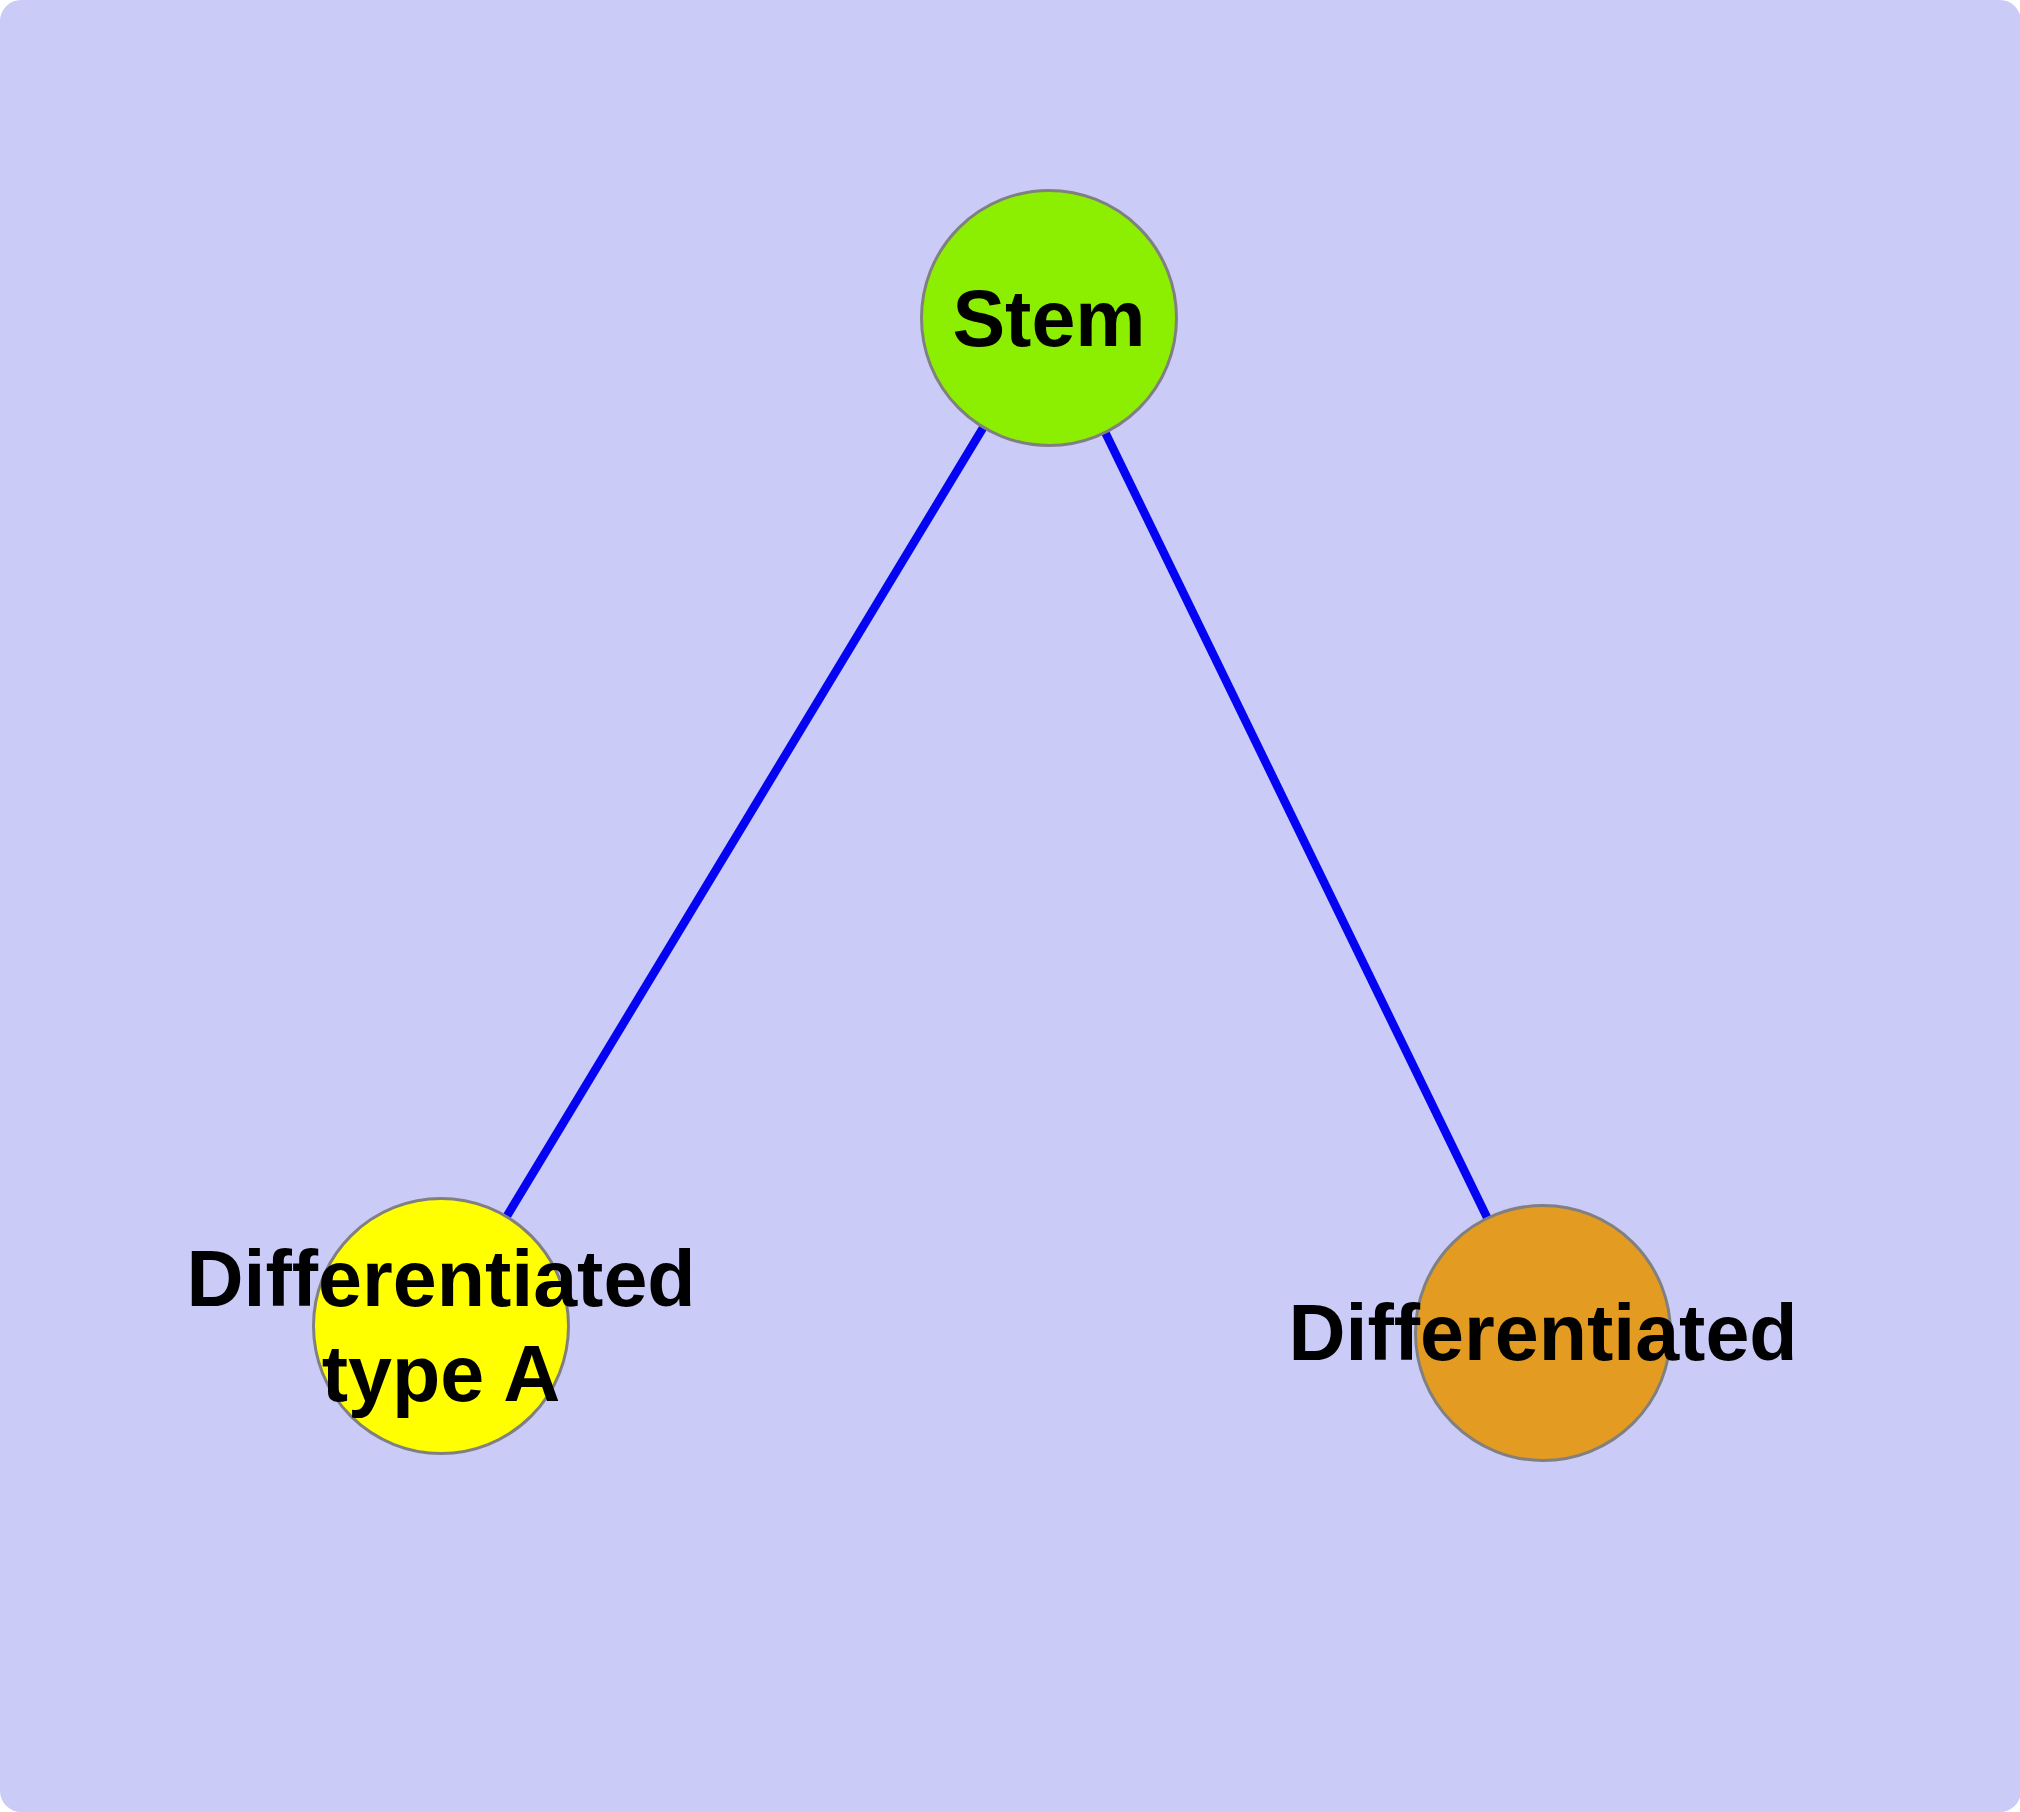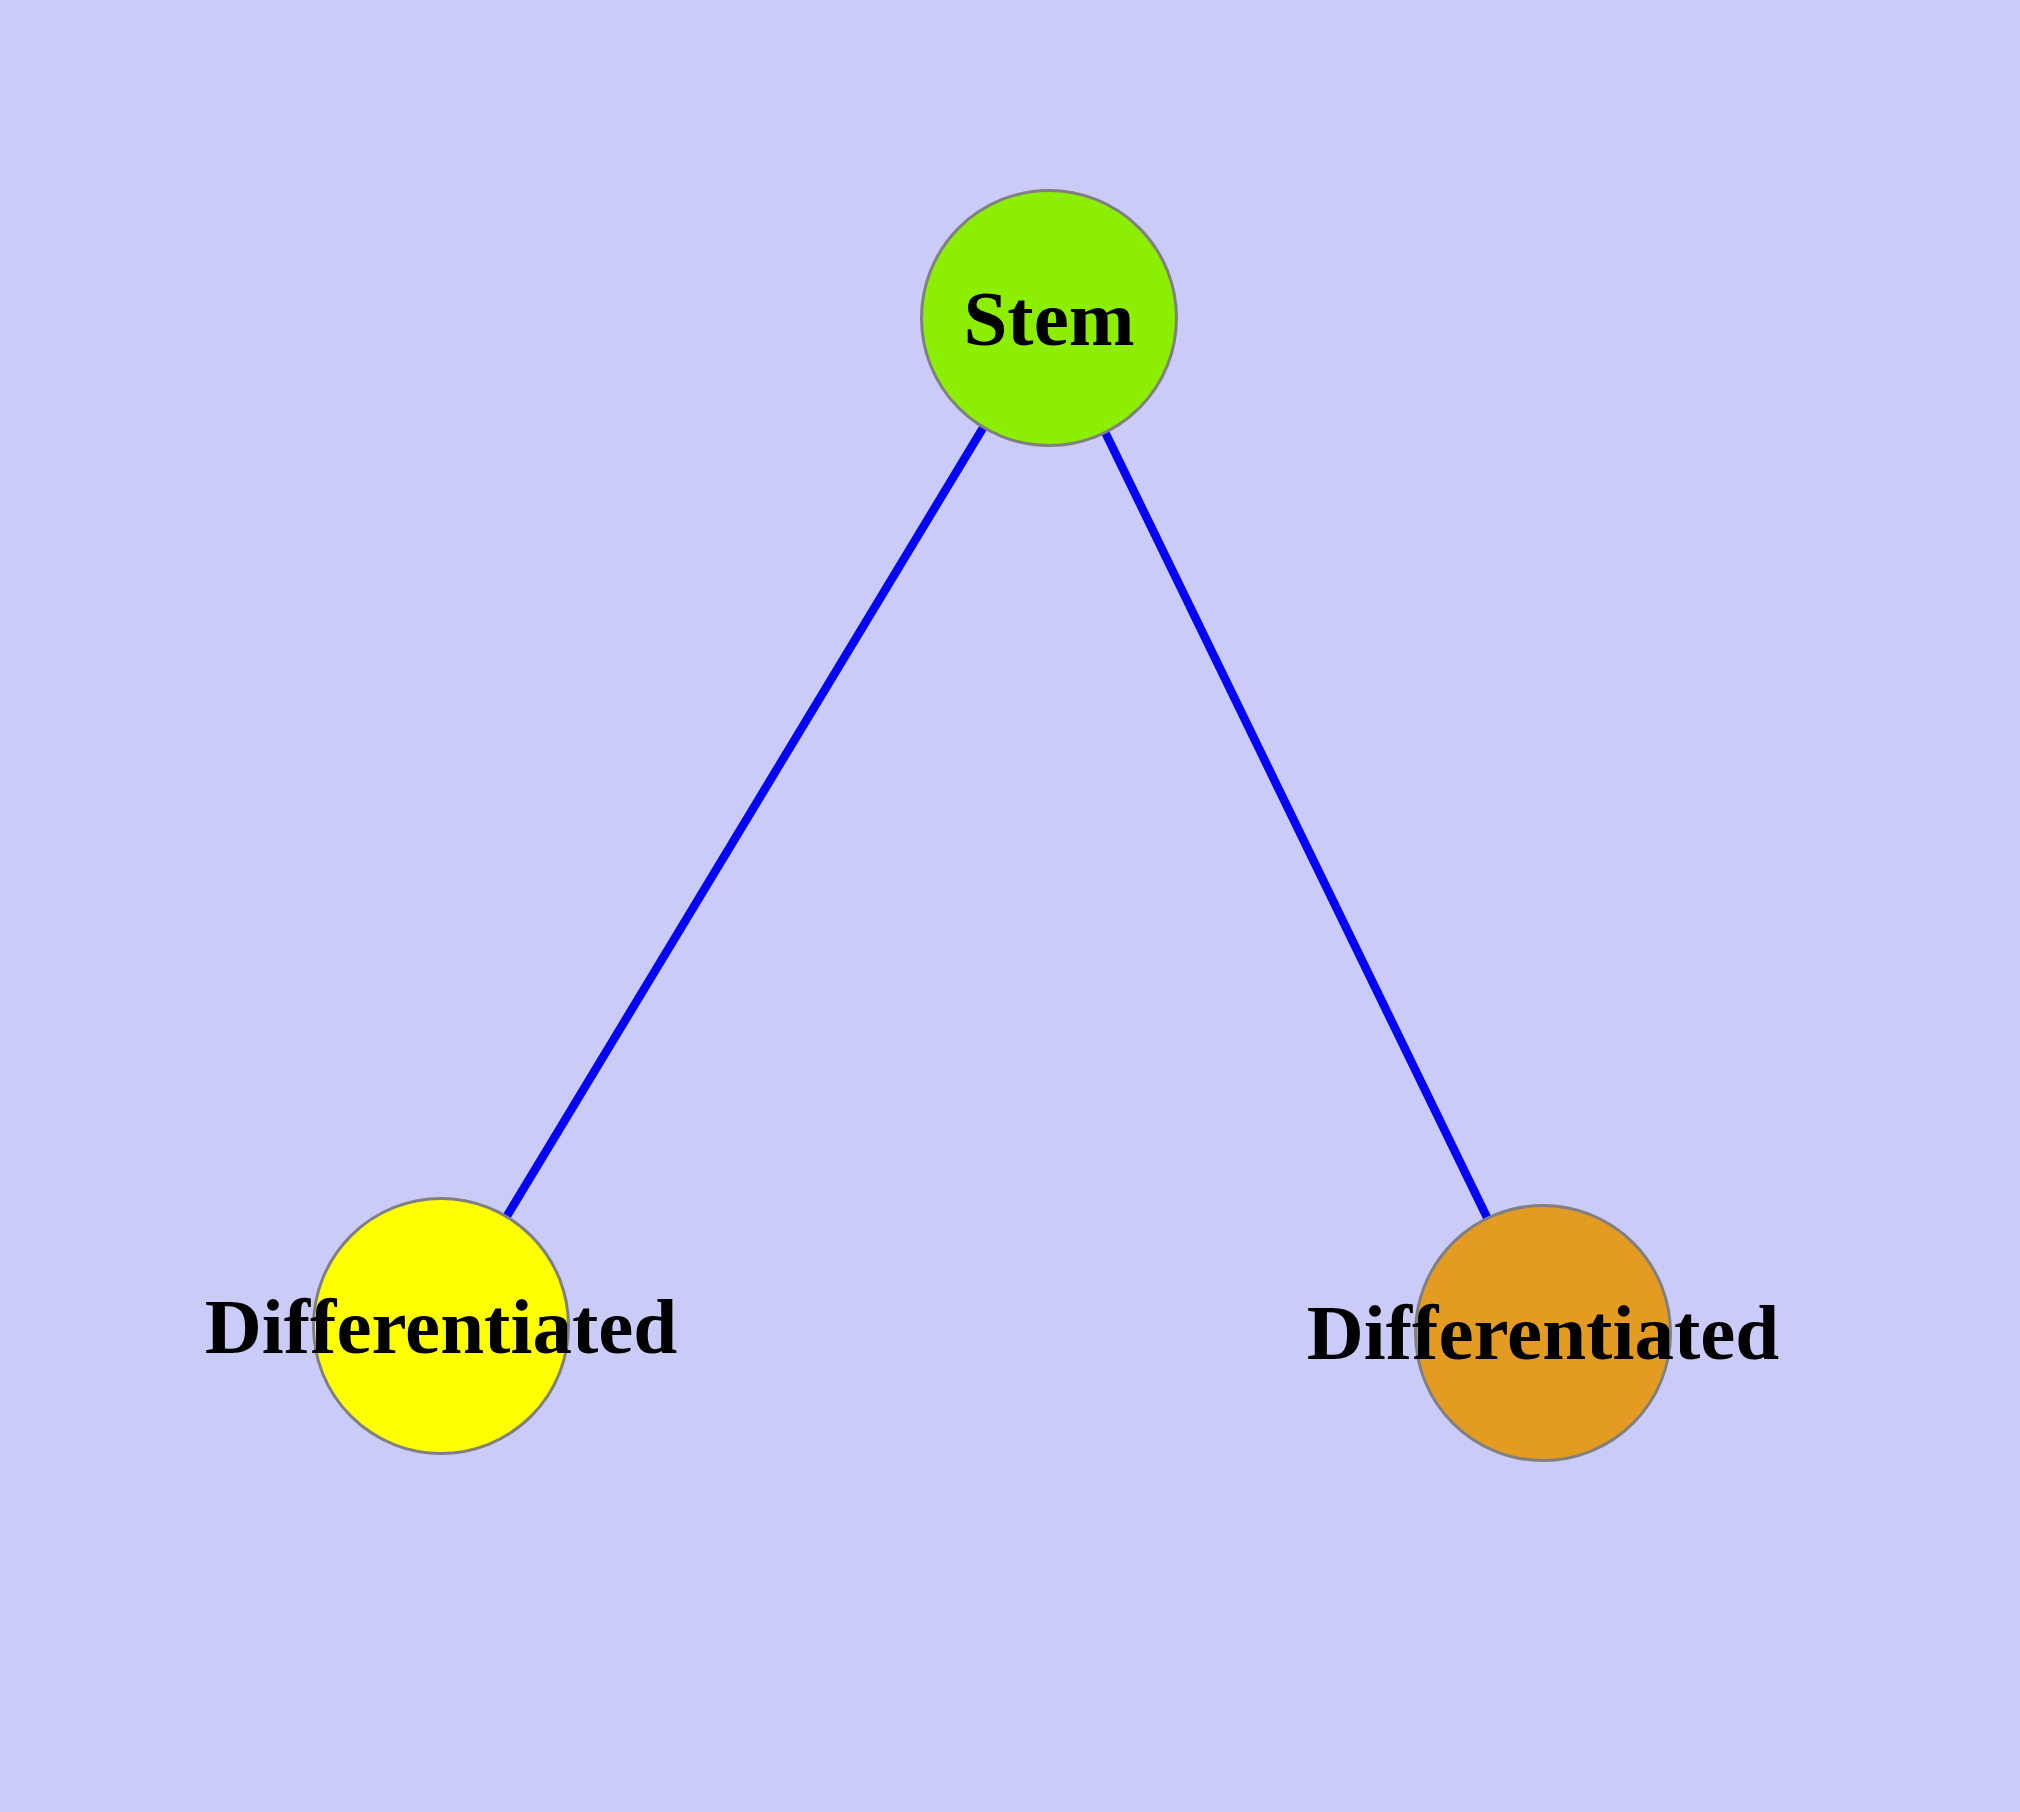--- a/index.html
+++ b/index.html
@@ -4,21 +4,22 @@
 <style>
   html, body {
     margin: 0;
     padding: 0;
   }
   .canvas {
     position: relative;
     width: 2021px;
     height: 1812px;
     overflow: hidden;
-    font-family: Liberation Serif, serif;
+    font-family: Liberation Sans, sans-serif;
+    border-radius: 21px;
   }
   .edges-layer {
     position: absolute;
     left: 0;
     top: 0;
     width: 100%;
     height: 100%;
     display: block;
   }
   .nodes-layer, .labels-layer {
@@ -58,19 +59,20 @@
       <div class="node-circle" style="left: 920px; top: 189px; width: 258px; height: 258px; background: rgb(140, 238, 0); border-color: rgb(128, 128, 128); border-width: 3.4px;"></div>
       <div class="node-circle" style="left: 312px; top: 1197px; width: 258px; height: 258px; background: rgb(255, 255, 0); border-color: rgb(128, 128, 128); border-width: 3.4px;"></div>
       <div class="node-circle" style="left: 1414px; top: 1204px; width: 258px; height: 258px; background: rgb(227, 155, 34); border-color: rgb(128, 128, 128); border-width: 3.4px;"></div>
     </div>
   <div class="labels-layer">
       <div class="node-label" style="left: 1049px; top: 318px; color: rgb(0, 0, 0);">
         <div>Stem</div>
       </div>
       <div class="node-label" style="left: 441px; top: 1326px; color: rgb(0, 0, 0);">
         <div>Differentiated</div>
+        <div>type A</div>
       </div>
       <div class="node-label" style="left: 1543px; top: 1332px; color: rgb(0, 0, 0);">
         <div>Differentiated</div>
       </div>
     </div>
 </div>
 
 
 </body></html>

